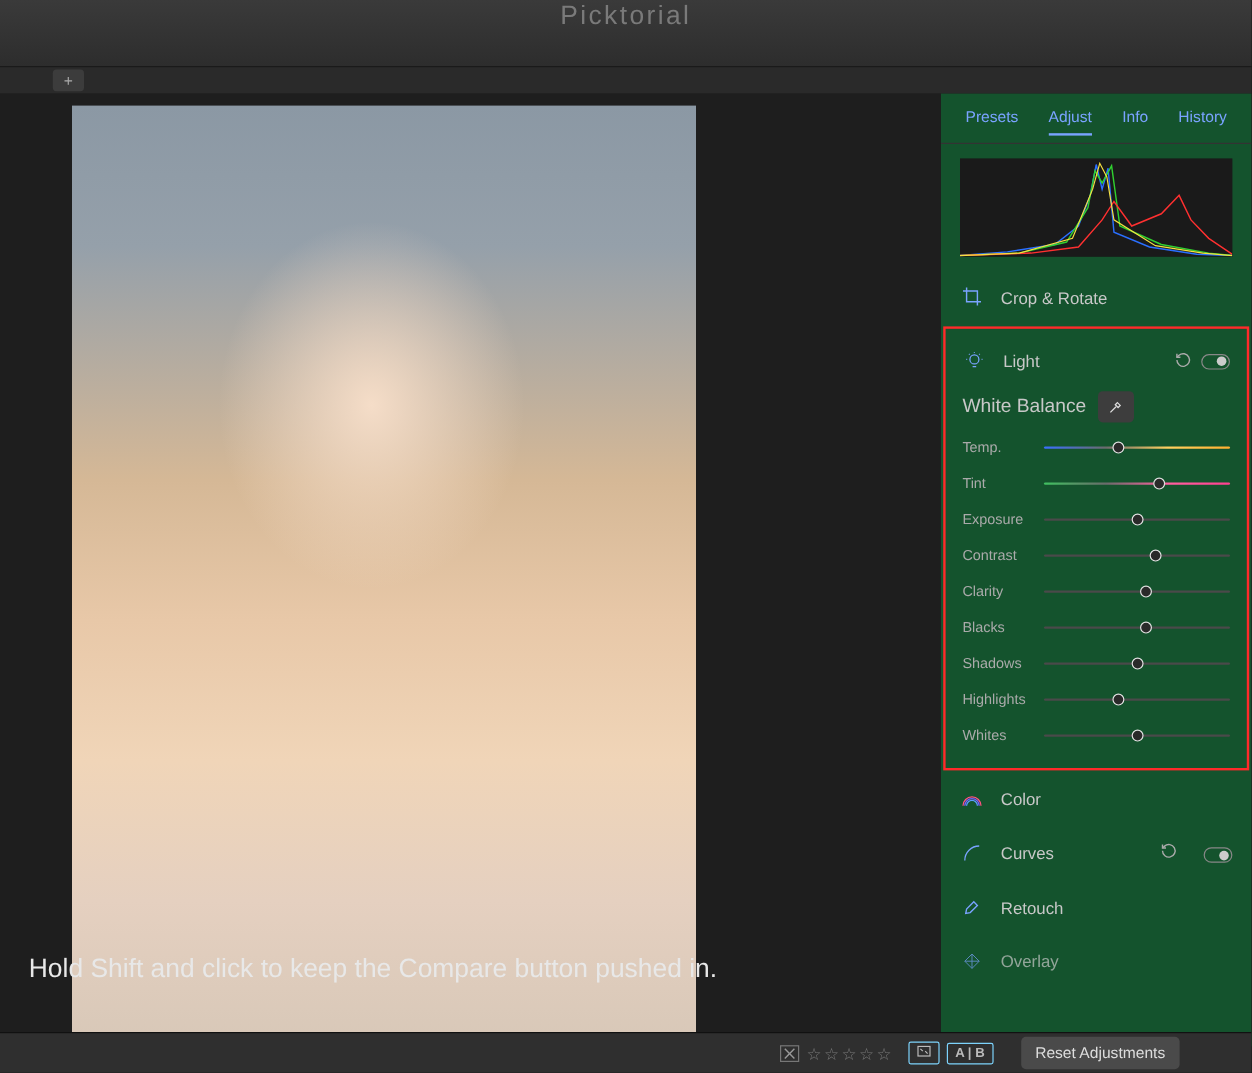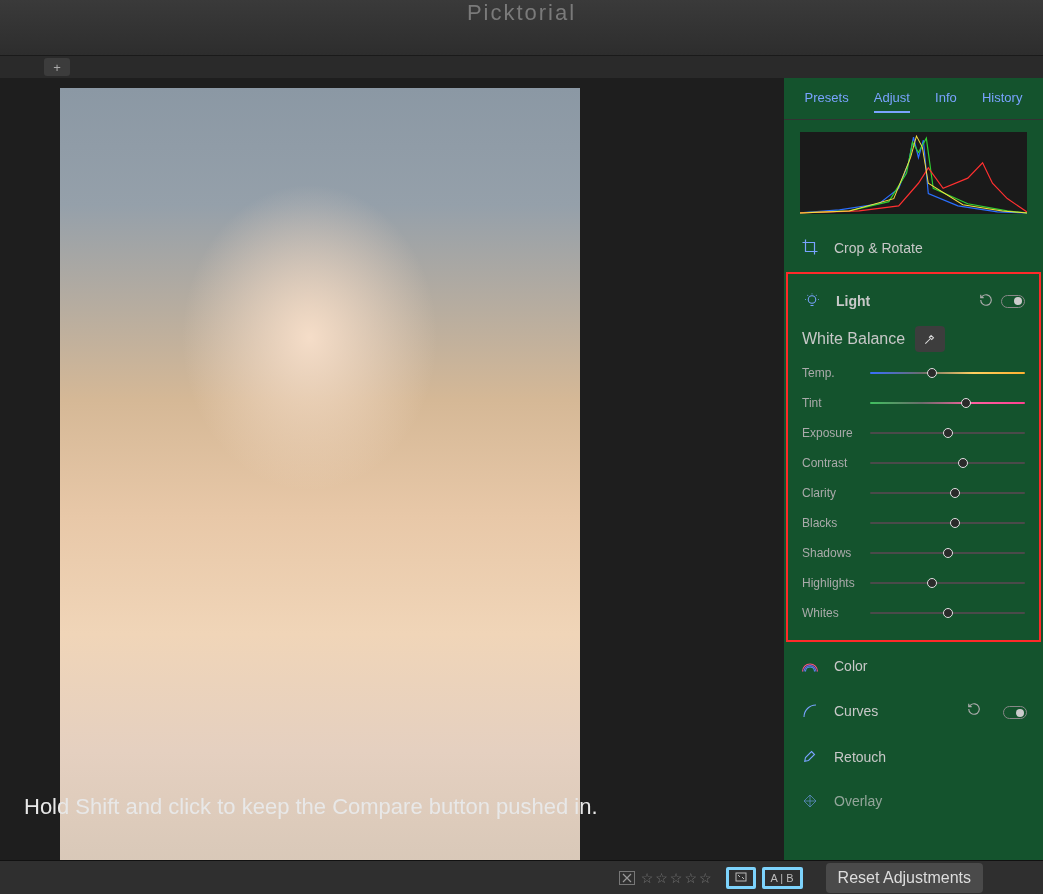--- a/index.html
+++ b/index.html
@@ -30,43 +30,43 @@
 .side-tabs span { color: #888; cursor: default; }
 .side-tabs span.active { color: #7aa3ff; border-bottom: 2px solid #7aa3ff; padding-bottom: 6px; }
 .side-tabs span.link { color: #7aa3ff; }
 
 .histogram { height: 82px; margin: 12px 16px 10px; background: #1a1a1a; position: relative; overflow: hidden; }
 .histo-svg { width: 100%; height: 100%; }
 
 .section { padding: 14px 16px; display: flex; align-items: flex-end; gap: 14px; color: #c8c8c8; font-size: 14px; }
 .section.highlighted { border: 2px solid #ff2a2a; margin: 2px; padding: 12px 14px; flex-direction: column; align-items: stretch; gap: 0; }
 .section-head { display: flex; align-items: center; gap: 14px; height: 30px; }
-.section-head .title { flex: 1; font-weight: bold; }
+.section-head .title { flex: 1; }
 .icon-slot { width: 20px; display: flex; justify-content: center; color: #7aa3ff; }
 .head-controls { display: flex; gap: 8px; align-items: center; }
 
 .wb-row { display: flex; align-items: center; gap: 10px; padding: 10px 0 6px; font-size: 16px; }
 .eyedrop-btn { width: 30px; height: 26px; background: #3d3d3d; border-radius: 4px; display: flex; align-items: center; justify-content: center; }
 
 .slider-row { display: flex; align-items: center; gap: 8px; padding: 8px 0; font-size: 12px; }
 .slider-row .label { width: 60px; color: #aaa; }
 .slider-track { flex: 1; height: 2px; background: #4a4a4a; position: relative; border-radius: 1px; }
 .slider-track.temp { background: linear-gradient(90deg,#3a6fff,#6b6b6b,#ffd060,#ffb030); }
 .slider-track.tint { background: linear-gradient(90deg,#40c060,#6b6b6b,#ff60a0,#ff4090); }
 .slider-thumb { position: absolute; top: 50%; width: 10px; height: 10px; border: 1.5px solid #e0e0e0; background: #2a2a2a; border-radius: 50%; transform: translate(-50%,-50%); }
 
 .toggle-pill { width: 24px; height: 13px; border: 1px solid #888; border-radius: 7px; position: relative; }
 .toggle-pill::after { content: ""; position: absolute; right: 2px; top: 1.5px; width: 8px; height: 8px; background: #ccc; border-radius: 50%; }
 
 
 .bottombar { position: absolute; bottom: 0; left: 0; right: 0; height: 34px; background: #2f2f2f; border-top: 1px solid #111; display: flex; align-items: center; }
 .bb-spacer { flex: 1; }
 .stars { display: flex; gap: 2px; font-size: 14px; color: #777; }
-.bb-box { border: 3px solid #7dd3fc; padding: 2px 6px; font-size: 11px; color: #bbb; margin: 0 3px; border-radius: 2px; }
-.reset-btn { background: #4a4a4a; color: #ddd; padding: 6px 12px; border-radius: 4px; font-size: 16px; margin-right: 60px; margin-left: 20px; }
+.bb-box { border: 1px solid #7dd3fc; padding: 2px 6px; font-size: 11px; color: #bbb; margin: 0 3px; border-radius: 2px; font-weight: bold; }
+.reset-btn { background: #4a4a4a; color: #ddd; padding: 6px 12px; border-radius: 4px; font-size: 13px; margin-right: 60px; margin-left: 20px; }
 .x-icon { width: 16px; height: 14px; border: 1px solid #777; font-size: 9px; display: flex; align-items: center; justify-content: center; color: #999; margin-right: 6px; }
 </style>
 </head>
 <body>
 
 <div class="topbar">
   <div class="app-title">Picktorial</div>
 </div>
 
 <div class="tab-strip">

